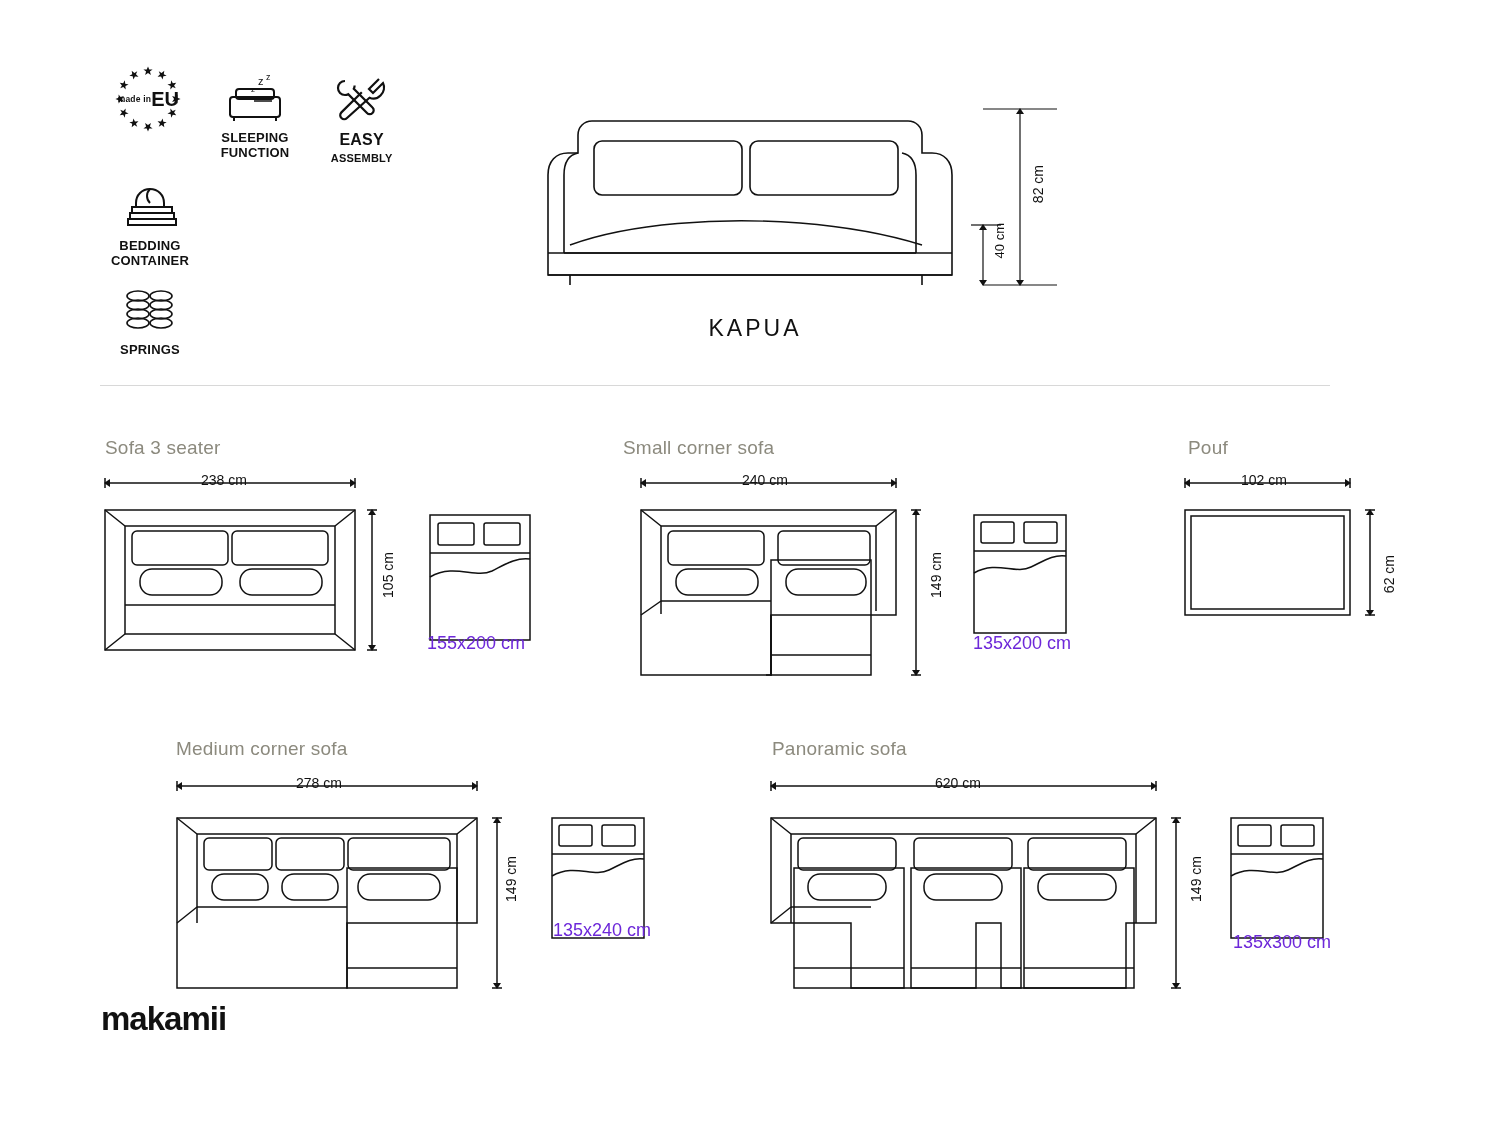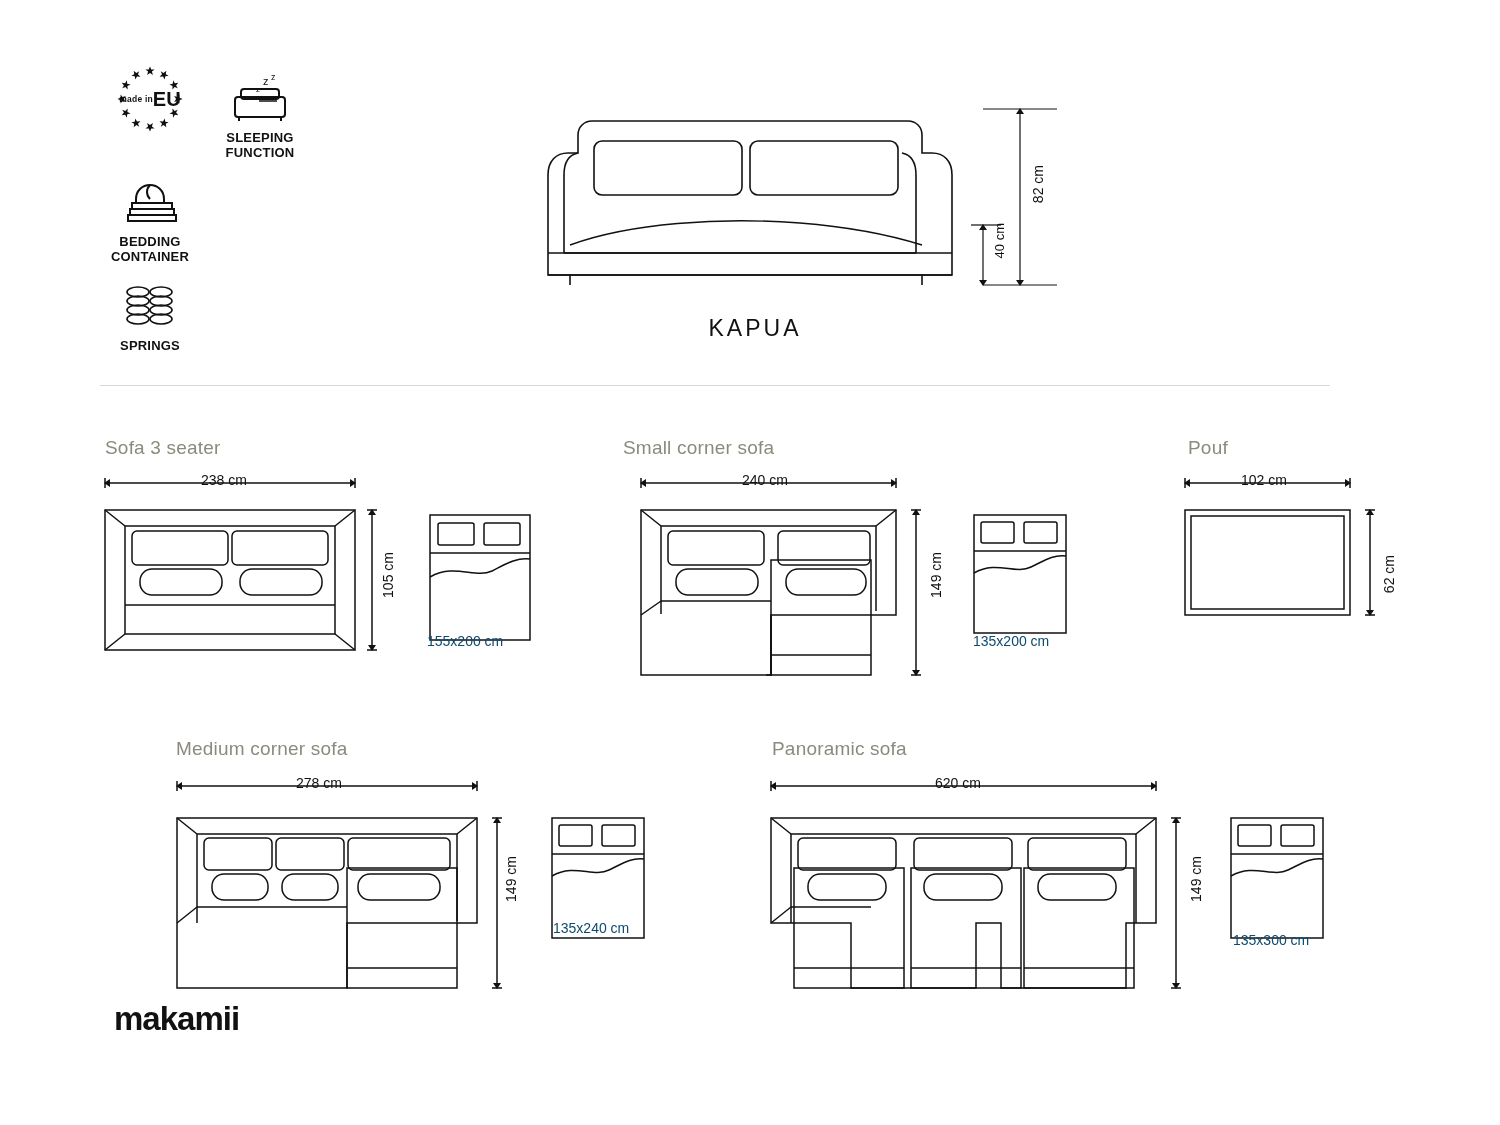--- a/index.html
+++ b/index.html
@@ -44,24 +44,24 @@
   hr.sep{
     position:absolute;left:100px;top:385px;width:1230px;height:1px;border:0;
     background:#d8d8d8;margin:0;
   }
 
   
   .variant-title{
     position:absolute;font-size:19px;color:#8c8a7e;font-weight:normal;letter-spacing:.2px;
   }
   .svgblock{position:absolute;}
-  .bedlabel{position:absolute;font-size:14px;color:#0c4a6e;}
+  .bedlabel{position:absolute;font-size:18px;color:#6d28d9;}
 
   .brand{
-    position:absolute;left:114px;top:1000px;
+    position:absolute;left:101px;top:1000px;
     font-size:33px;font-weight:bold;letter-spacing:-1px;color:#111;
   }
   svg{display:block;overflow:visible;}
 </style>
 </head>
 <body>
 
 <div class="page">
 
   <div class="badges">
@@ -133,20 +133,30 @@
             <text x="42" y="9" font-size="9" stroke="none" fill="#111" font-family="Liberation Sans, sans-serif">z</text>
             <text x="27" y="21" font-size="8" stroke="none" fill="#111" font-family="Liberation Sans, sans-serif">z</text>
           </svg>
         </div>
         <div class="cap">
           <span>SLEEPING</span><br>
           <span>FUNCTION</span>
         </div>
       </div>
 
+      <div class="badge">
+        <div class="glyph">
+          <svg width="58" height="52" viewBox="0 0 58 52" fill="none" stroke="#111" stroke-width="2.2">
+            <path d="M12 8 c-4 0 -7 3 -7 7 c0 4 3 7 7 7 c1.2 0 2.3 -.3 3.2 -.8 L34 40 c1.5 1.6 4 1.6 5.5 0 c1.6-1.6 1.6-4 0-5.5 L20.8 15.8 C21.3 14.9 21.6 13.8 21.6 12.6"></path>
+            <path d="M46 6 L36 16 l4 4 l10 -10 c2 4 1 9 -2.5 12.5 c-3 3 -7.5 3.8 -11 2.2 L14 45 c-1.6 1.6 -4 1.6 -5.6 0 c-1.6-1.6 -1.6-4 0-5.6 L28.8 19.2"></path>
+          </svg>
+        </div>
+        <div class="cap big">EASY</div>
+        <div class="cap small">ASSEMBLY</div>
+      </div>
 
     </div>
 
     <div class="badge-row" style="margin-top:14px;">
 
       <div class="badge">
         <div class="glyph">
           <svg width="60" height="48" viewBox="0 0 60 48" fill="none" stroke="#111" stroke-width="2">
             <path d="M16 20 c0 -8 6 -14 14 -14 c8 0 14 6 14 14 l0 4 H16 z"></path>
             <path d="M12 24 h40 v6 H12 z"></path>

